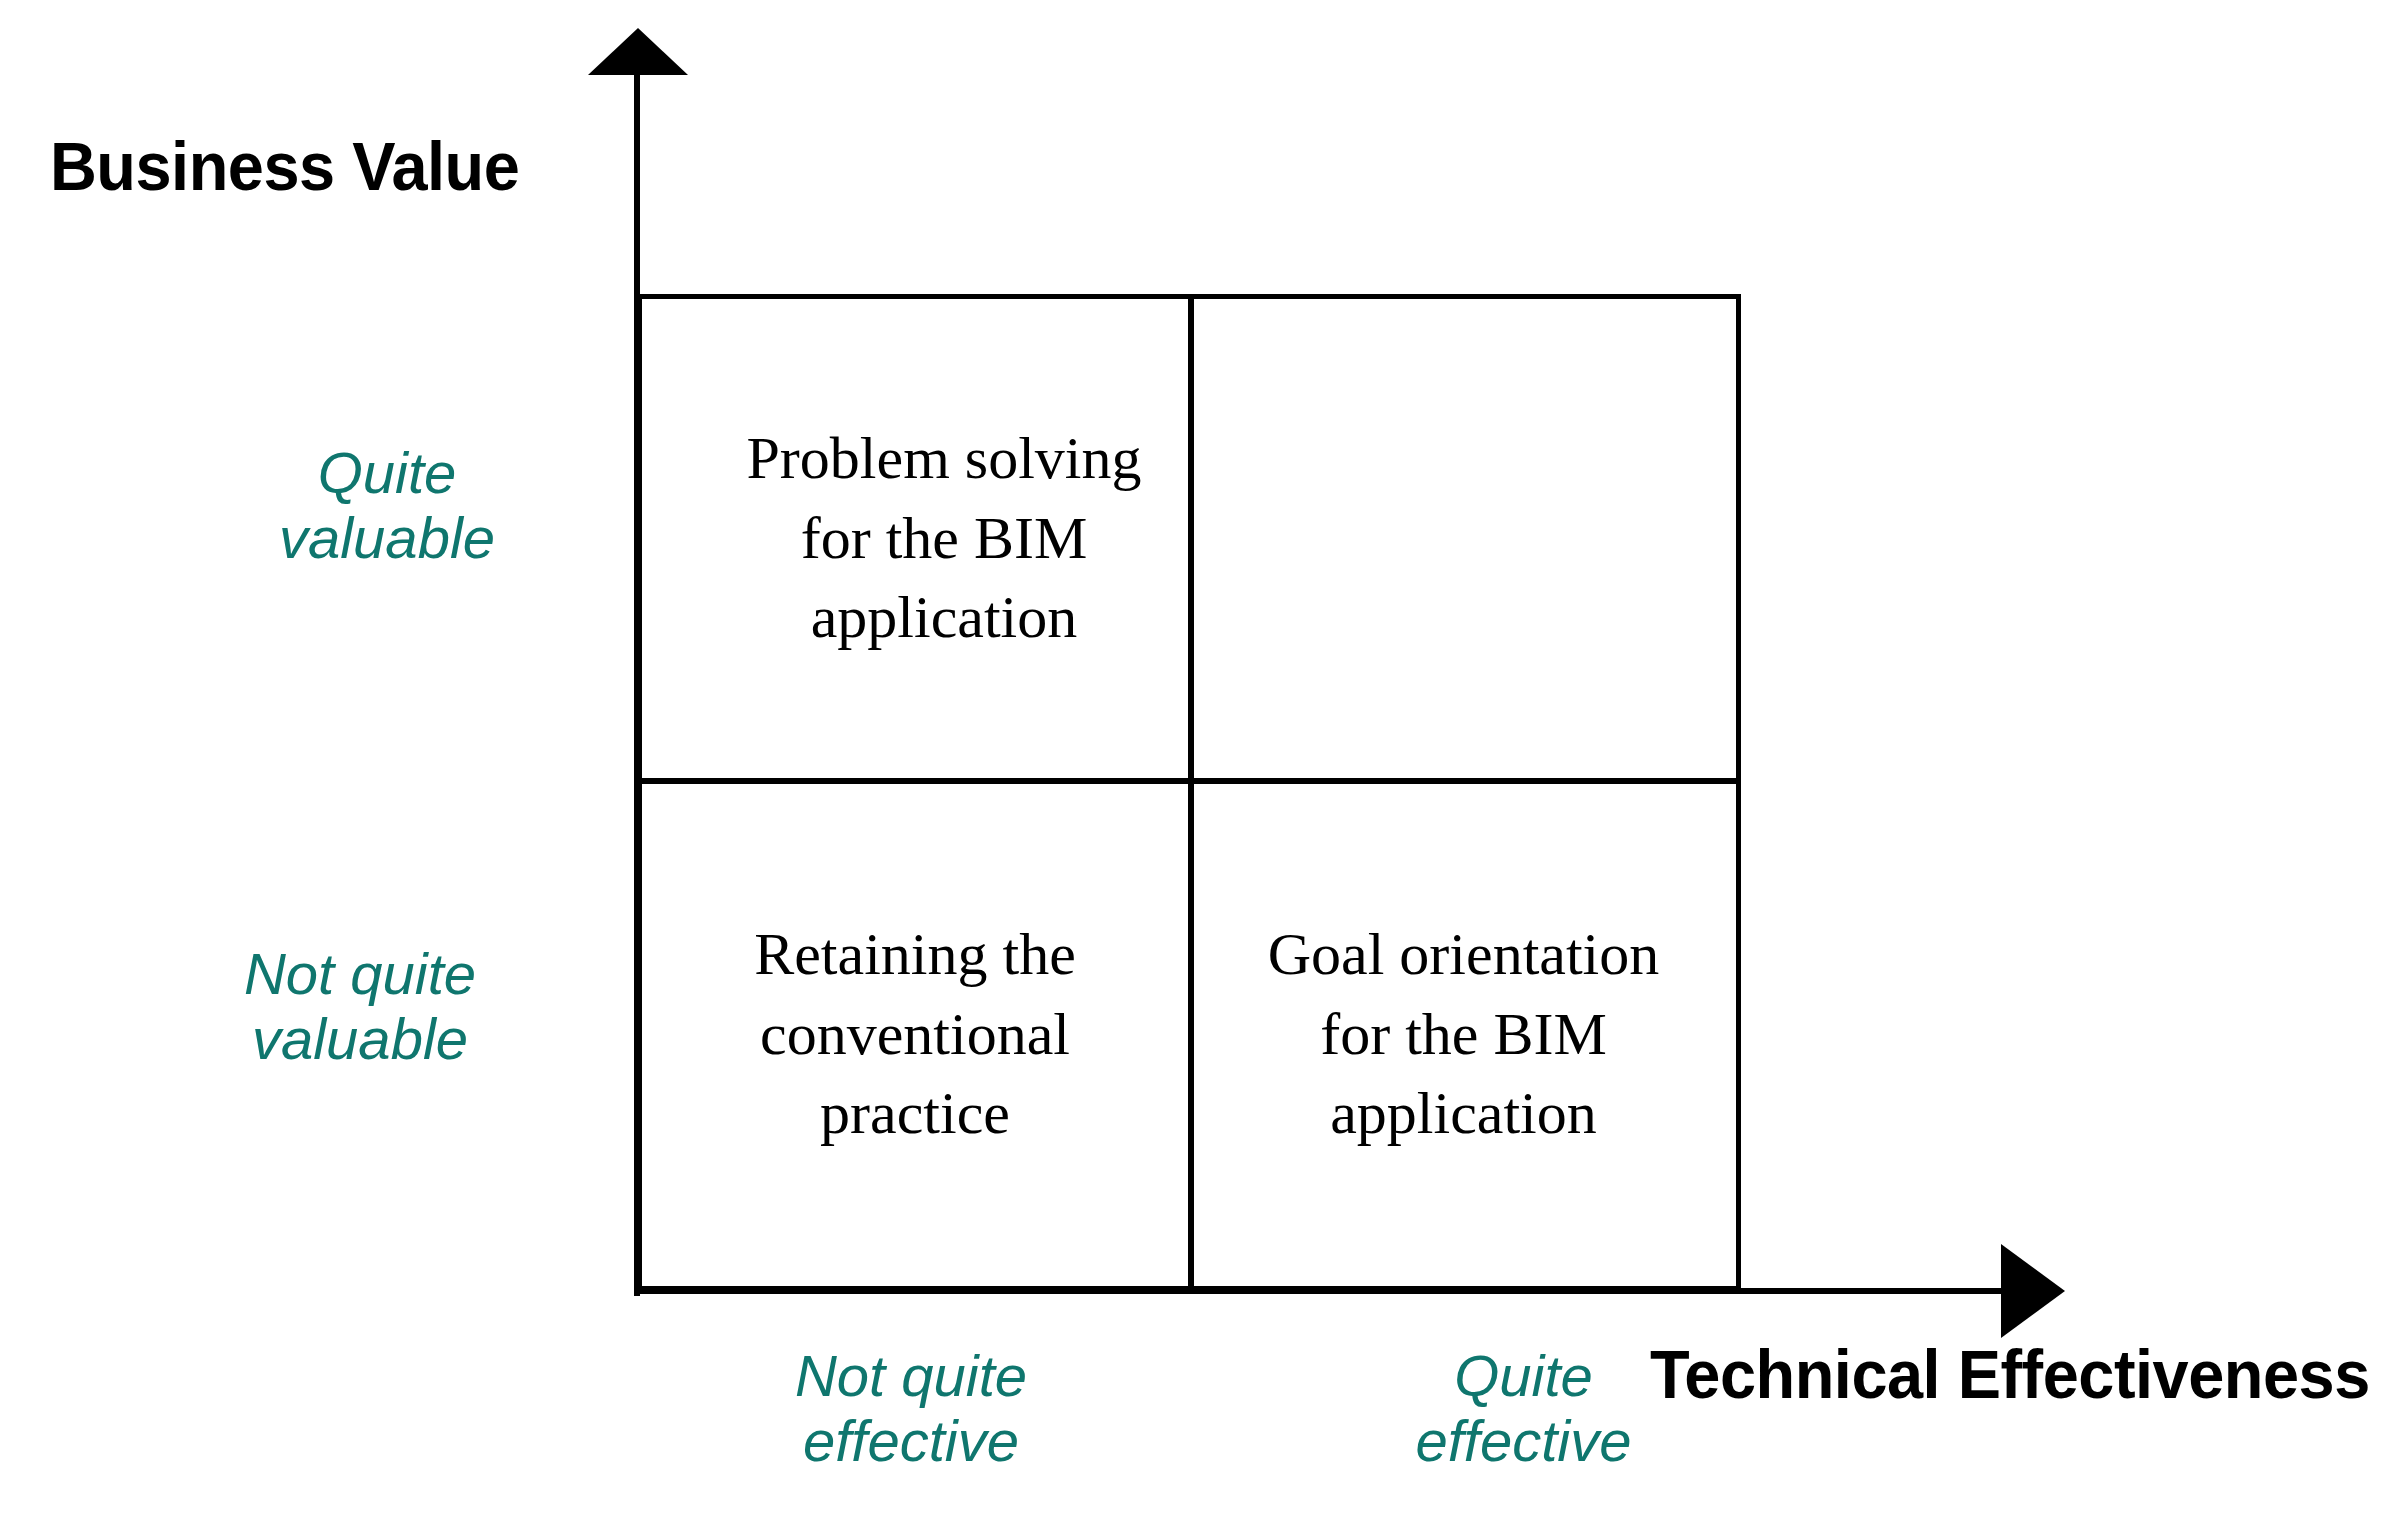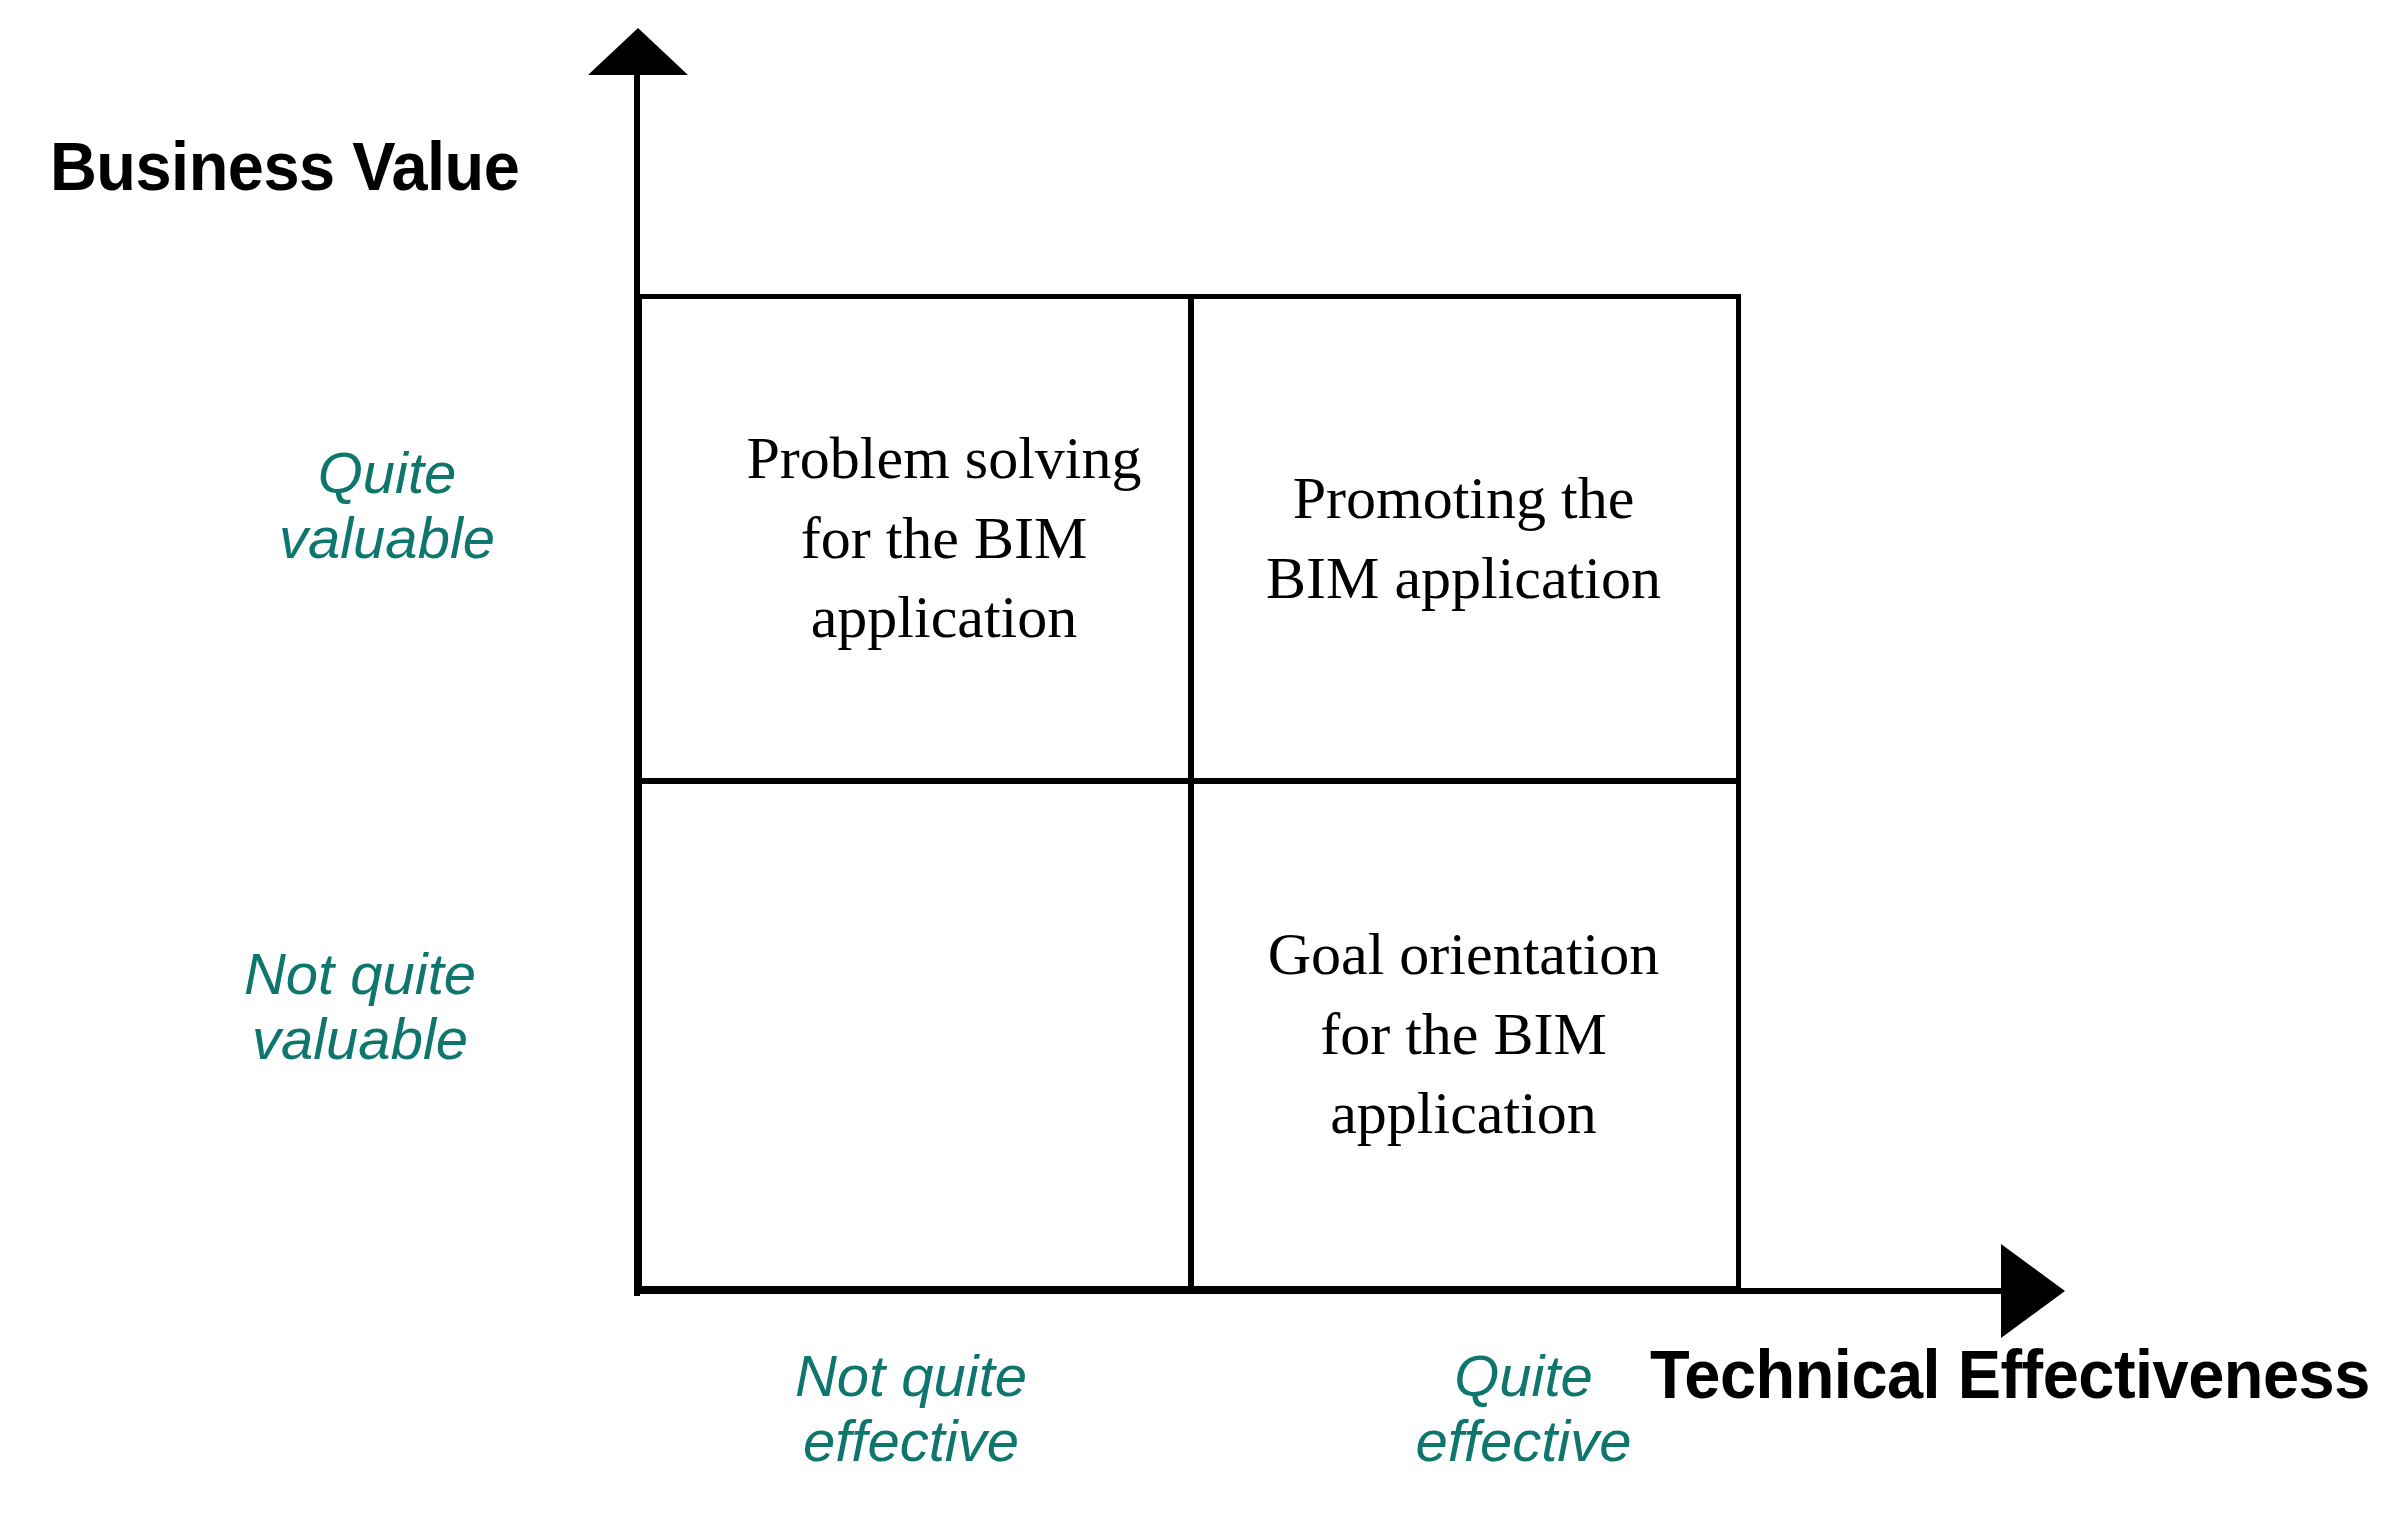--- a/index.html
+++ b/index.html
@@ -181,23 +181,24 @@
 effective</div>
   <div class="tick-label" id="tick-quite-effective">Quite
 effective</div>
 
   <div id="matrix">
 
     <div class="quadrant" id="quadrant-top-left">Problem solving
 for the BIM
 application</div>
 
-    <div class="quadrant" id="quadrant-top-right">Promoting the
-BIM application</div>
-
+
+    <div class="quadrant" id="quadrant-bottom-left">Retaining the
+conventional
+practice</div>
 
     <div class="quadrant" id="quadrant-bottom-right">Goal orientation
 for the BIM
 application</div>
 
     <div class="v-divider" id="matrix-v-divider"></div>
     <div class="h-divider" id="matrix-h-divider"></div>
   </div>
 
   <div id="y-axis-line"></div>

